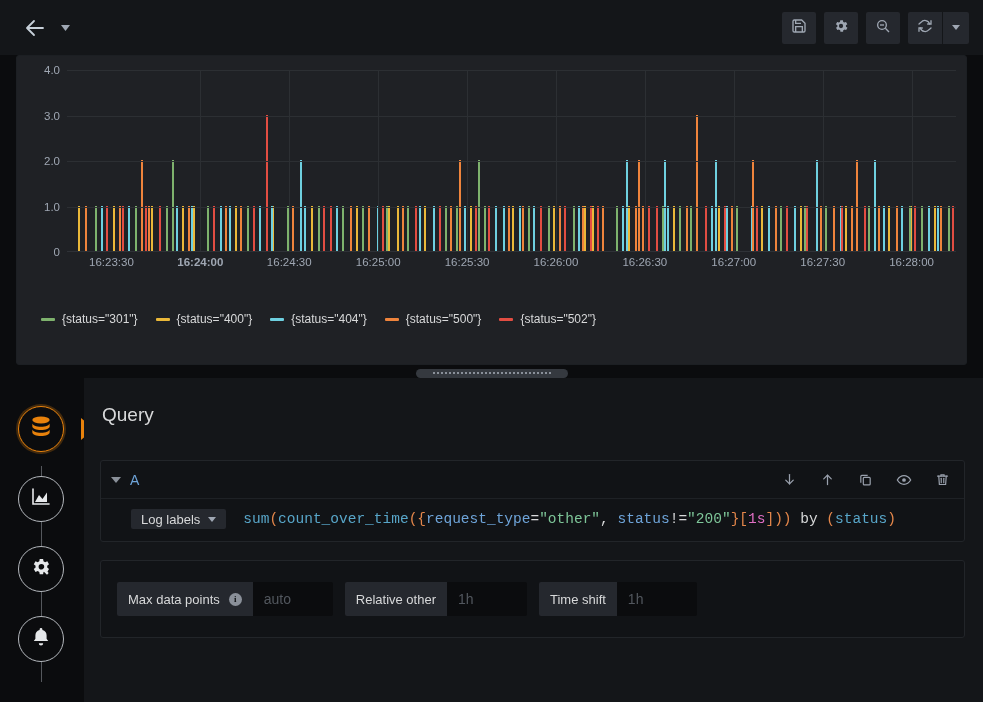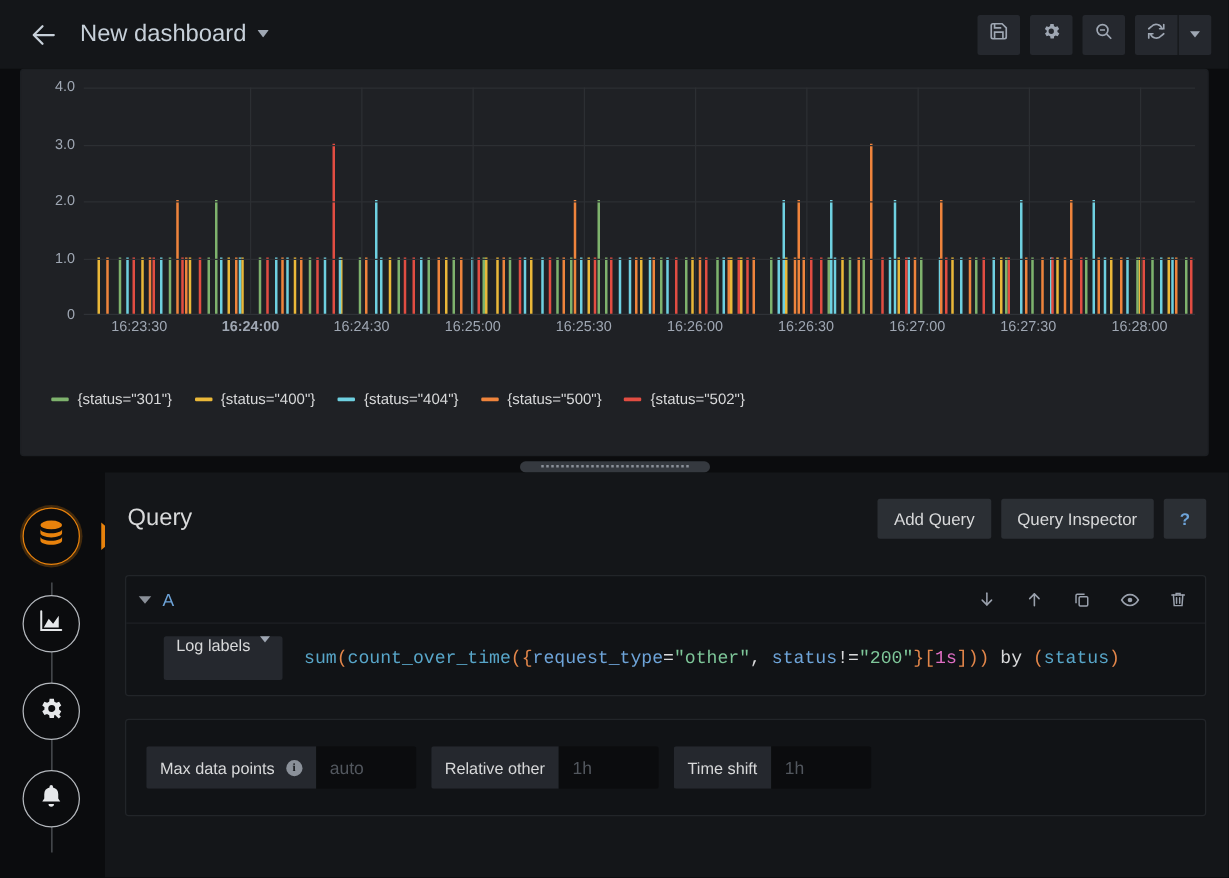--- a/index.html
+++ b/index.html
@@ -142,22 +142,22 @@
     width: 0; height: 0; border-left: 5px solid transparent;
     border-right: 5px solid transparent; border-top: 6px solid #8a9099;
     margin-right: 9px; cursor: pointer;
   }
   .row-refid { color: #6ea4d9; font-size: 14px; }
   .row-icons { margin-left: auto; display: flex; align-items: center; gap: 23px; }
   .row-icon { color: #9aa1ad; cursor: pointer; display: flex; }
 
   .query-body { display: flex; align-items: center; padding: 10px 12px 12px 30px; }
   .log-labels-btn {
-    height: 35px; padding: 0 10px; background: #25282e; border-radius: 2px;
-    display: flex; align-items: flex-start; gap: 8px; cursor: pointer;
+    height: 20px; padding: 0 10px; background: #25282e; border-radius: 2px;
+    display: flex; align-items: center; gap: 8px; cursor: pointer;
     font-size: 13px; color: #d8d9da; white-space: nowrap; flex-shrink: 0;
   }
   .expr {
     margin-left: 17px; font-family: "Liberation Mono", monospace;
     font-size: 14.5px; white-space: nowrap; overflow: hidden; cursor: text;
   }
   .tok-fn { color: #58a6c9; }
   .tok-paren { color: #e3864a; }
   .tok-brace { color: #e3864a; }
   .tok-label { color: #6ea4d9; }
@@ -220,21 +220,20 @@
 
 <div class="app">
 
   <div class="navbar">
     <div class="back-arrow">
       <svg width="24" height="24" viewBox="0 0 24 24" fill="none" stroke="currentColor" stroke-width="1.8" stroke-linecap="round" stroke-linejoin="round">
         <line x1="20" y1="12" x2="5" y2="12"></line>
           <polyline points="11 19 4 12 11 5"></polyline>
       </svg>
     </div>
-    <div class="dash-title">New dashboard</div>
     <div class="title-caret">
       <svg width="9" height="6" viewBox="0 0 9 6">
           <path d="M0 0 L4.5 6 L9 0 Z" fill="#9fa7b3"></path>
         </svg>
     </div>
 
     <div class="nav-spacer"></div>
 
     <div class="nav-group">
       <div class="icon-btn">
@@ -578,25 +577,20 @@
         </svg>
       </span>
     </div>
   </div>
 
   <div class="editor">
 
     <div class="query-header">
       <div class="query-label">Query</div>
       <div class="qh-spacer"></div>
-      <div class="qh-btns">
-        <button class="pill-btn">Add Query</button>
-        <button class="pill-btn">Query Inspector</button>
-        <button class="pill-btn help-btn">?</button>
-      </div>
     </div>
 
     <div class="query-card">
       <div class="query-row-head">
         <span class="row-caret"></span>
         <span class="row-refid">A</span>
         <div class="row-icons">
           <span class="row-icon">
             <svg width="15" height="15" viewBox="0 0 24 24" fill="none" stroke="currentColor" stroke-width="2" stroke-linecap="round" stroke-linejoin="round">
               <line x1="12" y1="4" x2="12" y2="19"></line>

